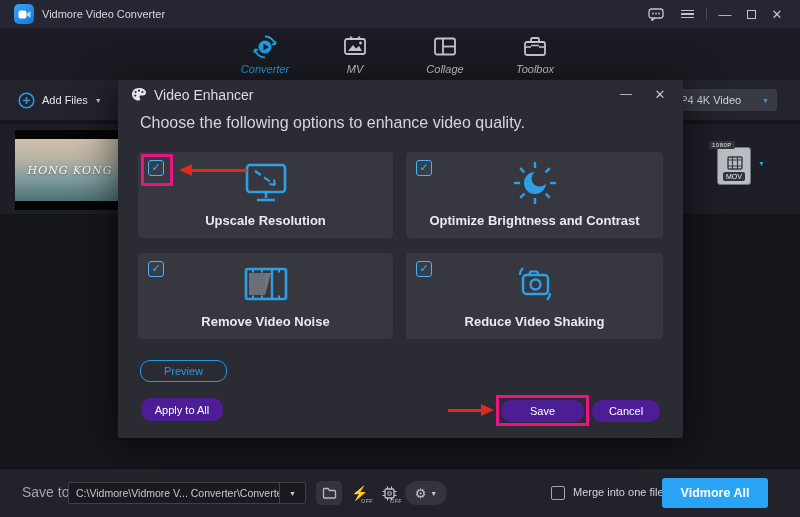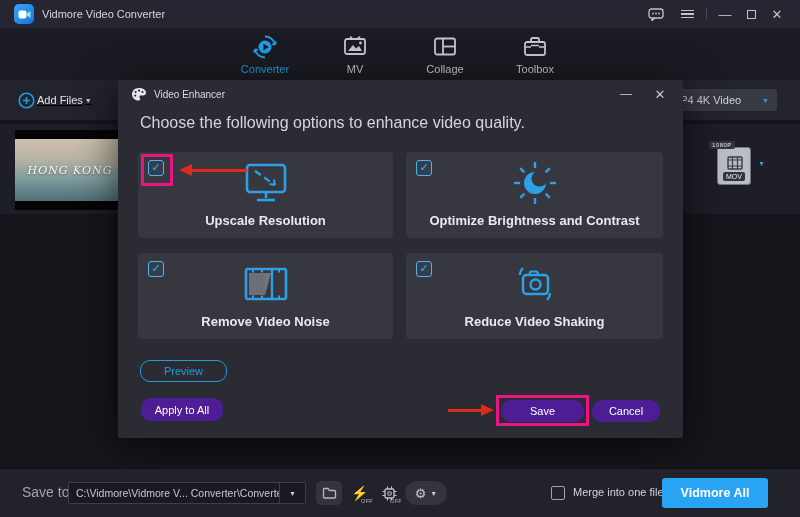--- a/index.html
+++ b/index.html
@@ -14,28 +14,28 @@
   .app-icon { position:absolute; left:14px; top:4px; width:20px; height:20px; border-radius:5px;
     background:linear-gradient(135deg,#3aa7f5,#1472d8); display:flex; align-items:center; justify-content:center; }
   .app-title { position:absolute; left:42px; top:0; height:28px; line-height:28px; font-size:11px; color:#d7d8dc; }
   .tb-ico { position:absolute; top:0; height:28px; display:flex; align-items:center; justify-content:center;
     color:#c2c4ca; font-size:13px; width:22px; }
   .tb-divider { position:absolute; top:8px; width:1px; height:12px; background:#4a4b54; }
   .hamburger span { display:block; width:13px; height:1.5px; background:#c2c4ca; margin:2px 0; }
   .max-box { width:9px; height:9px; border:1.5px solid #c2c4ca; }
   
   .tabbar { position:absolute; left:0; top:28px; width:800px; height:52px; background:#1b1c23;
-    display:flex; justify-content:center; align-items:center; gap:34px; }
+    display:flex; justify-content:center; align-items:center; gap:34px;font-style:italic; }
   .tab { display:flex; flex-direction:column; align-items:center; gap:3px; min-width:56px; }
   .tab .tab-label { font-size:11px; color:#c3c6cc; }
   .tab.active .tab-label { color:#1e9de6; }
   
   .toolbar-strip { position:absolute; left:0; top:80px; width:800px; height:40px; background:#22232c; }
   .file-row { position:absolute; left:0; top:124px; width:800px; height:90px; background:#1d1e26; }
-  .addfiles { position:absolute; left:18px; top:88px; height:24px; display:flex; align-items:center; gap:2px;text-decoration:underline; }
+  .addfiles { position:absolute; left:18px; top:88px; height:24px; display:flex; align-items:center; gap:7px; }
   .addfiles .label { font-size:11px; color:#e6e7ea; }
   .caret { font-size:7px; color:#c9cbd1; }
   .caret.blue { color:#2aa0ea; }
   .thumb { position:absolute; left:15px; top:130px; width:110px; height:80px; background:#050505;padding-left:12px; }
   .thumb-img { position:absolute; left:0; top:9px; width:110px; height:62px;
     background:linear-gradient(180deg,#cfc0ae 0%,#b8b3a3 32%,#7e9b9d 65%,#4e6f75 100%);
     display:flex; align-items:center; justify-content:center; }
   .thumb-title { font-family:"DejaVu Serif", serif; font-style:italic; font-size:11px; letter-spacing:1px;
     color:#fbfbf6; text-shadow:0 1px 2px rgba(0,0,0,.4); white-space:nowrap; }
   .profile-select { position:absolute; left:662px; top:89px; width:115px; height:22px; background:#383a43;
@@ -46,21 +46,21 @@
     border:1px solid #72767d; border-radius:3px; }
   .format-chip .res-badge { position:absolute; left:-9px; top:-7px; background:#34353b; color:#e8e8ea;
     font-size:6px; padding:1px 3px; border-radius:2px; letter-spacing:.5px; }
   .format-chip .ext-badge { position:absolute; left:50%; transform:translateX(-50%); bottom:3px; background:#34353b;
     color:#eeeef0; font-size:7px; padding:1px 3px; border-radius:2px; }
   .format-caret { position:absolute; left:758px; top:160px; }
   
   .dialog { position:absolute; left:118px; top:80px; width:565px; height:358px; background:#2a2b33;
     border-radius:2px; box-shadow:0 6px 40px rgba(0,0,0,.65); z-index:10; }
   .dlg-header { position:absolute; left:0; top:0; width:100%; height:30px; }
-  .dlg-title { position:absolute; left:36px; top:0; height:30px; line-height:30px; font-size:10px; color:#dcdde1; }
+  .dlg-title { position:absolute; left:36px; top:0; height:30px; line-height:30px; font-size:14px; color:#dcdde1; }
   .dlg-palette { position:absolute; left:13px; top:7px; }
   .dlg-min { position:absolute; left:496px; top:0; width:24px; height:30px; text-align:center; line-height:28px; color:#c2c4ca; font-size:12px; }
   .dlg-close { position:absolute; left:530px; top:0; width:24px; height:30px; text-align:center; line-height:30px; color:#c2c4ca; font-size:13px; }
   .dlg-subtitle { position:absolute; left:22px; top:34px; font-size:16px; color:#d5d6da; }
   .card { position:absolute; width:255px; height:86px; background:#36373f; border-radius:4px; }
   .card.right { width:257px; }
   .cb { position:absolute; left:10px; top:8px; width:16px; height:16px; border:1.5px solid #4db2f0; border-radius:3px;
     background:rgba(40,150,230,.08); color:#4db2f0; font-size:11px; line-height:13px; text-align:center; }
   .card-icon { position:absolute; left:0; top:8px; width:100%; height:46px; display:flex; align-items:center; justify-content:center; }
   .card-label { position:absolute; left:0; bottom:10px; width:100%; text-align:center; font-size:13px; font-weight:bold; color:#e9eaee; }

